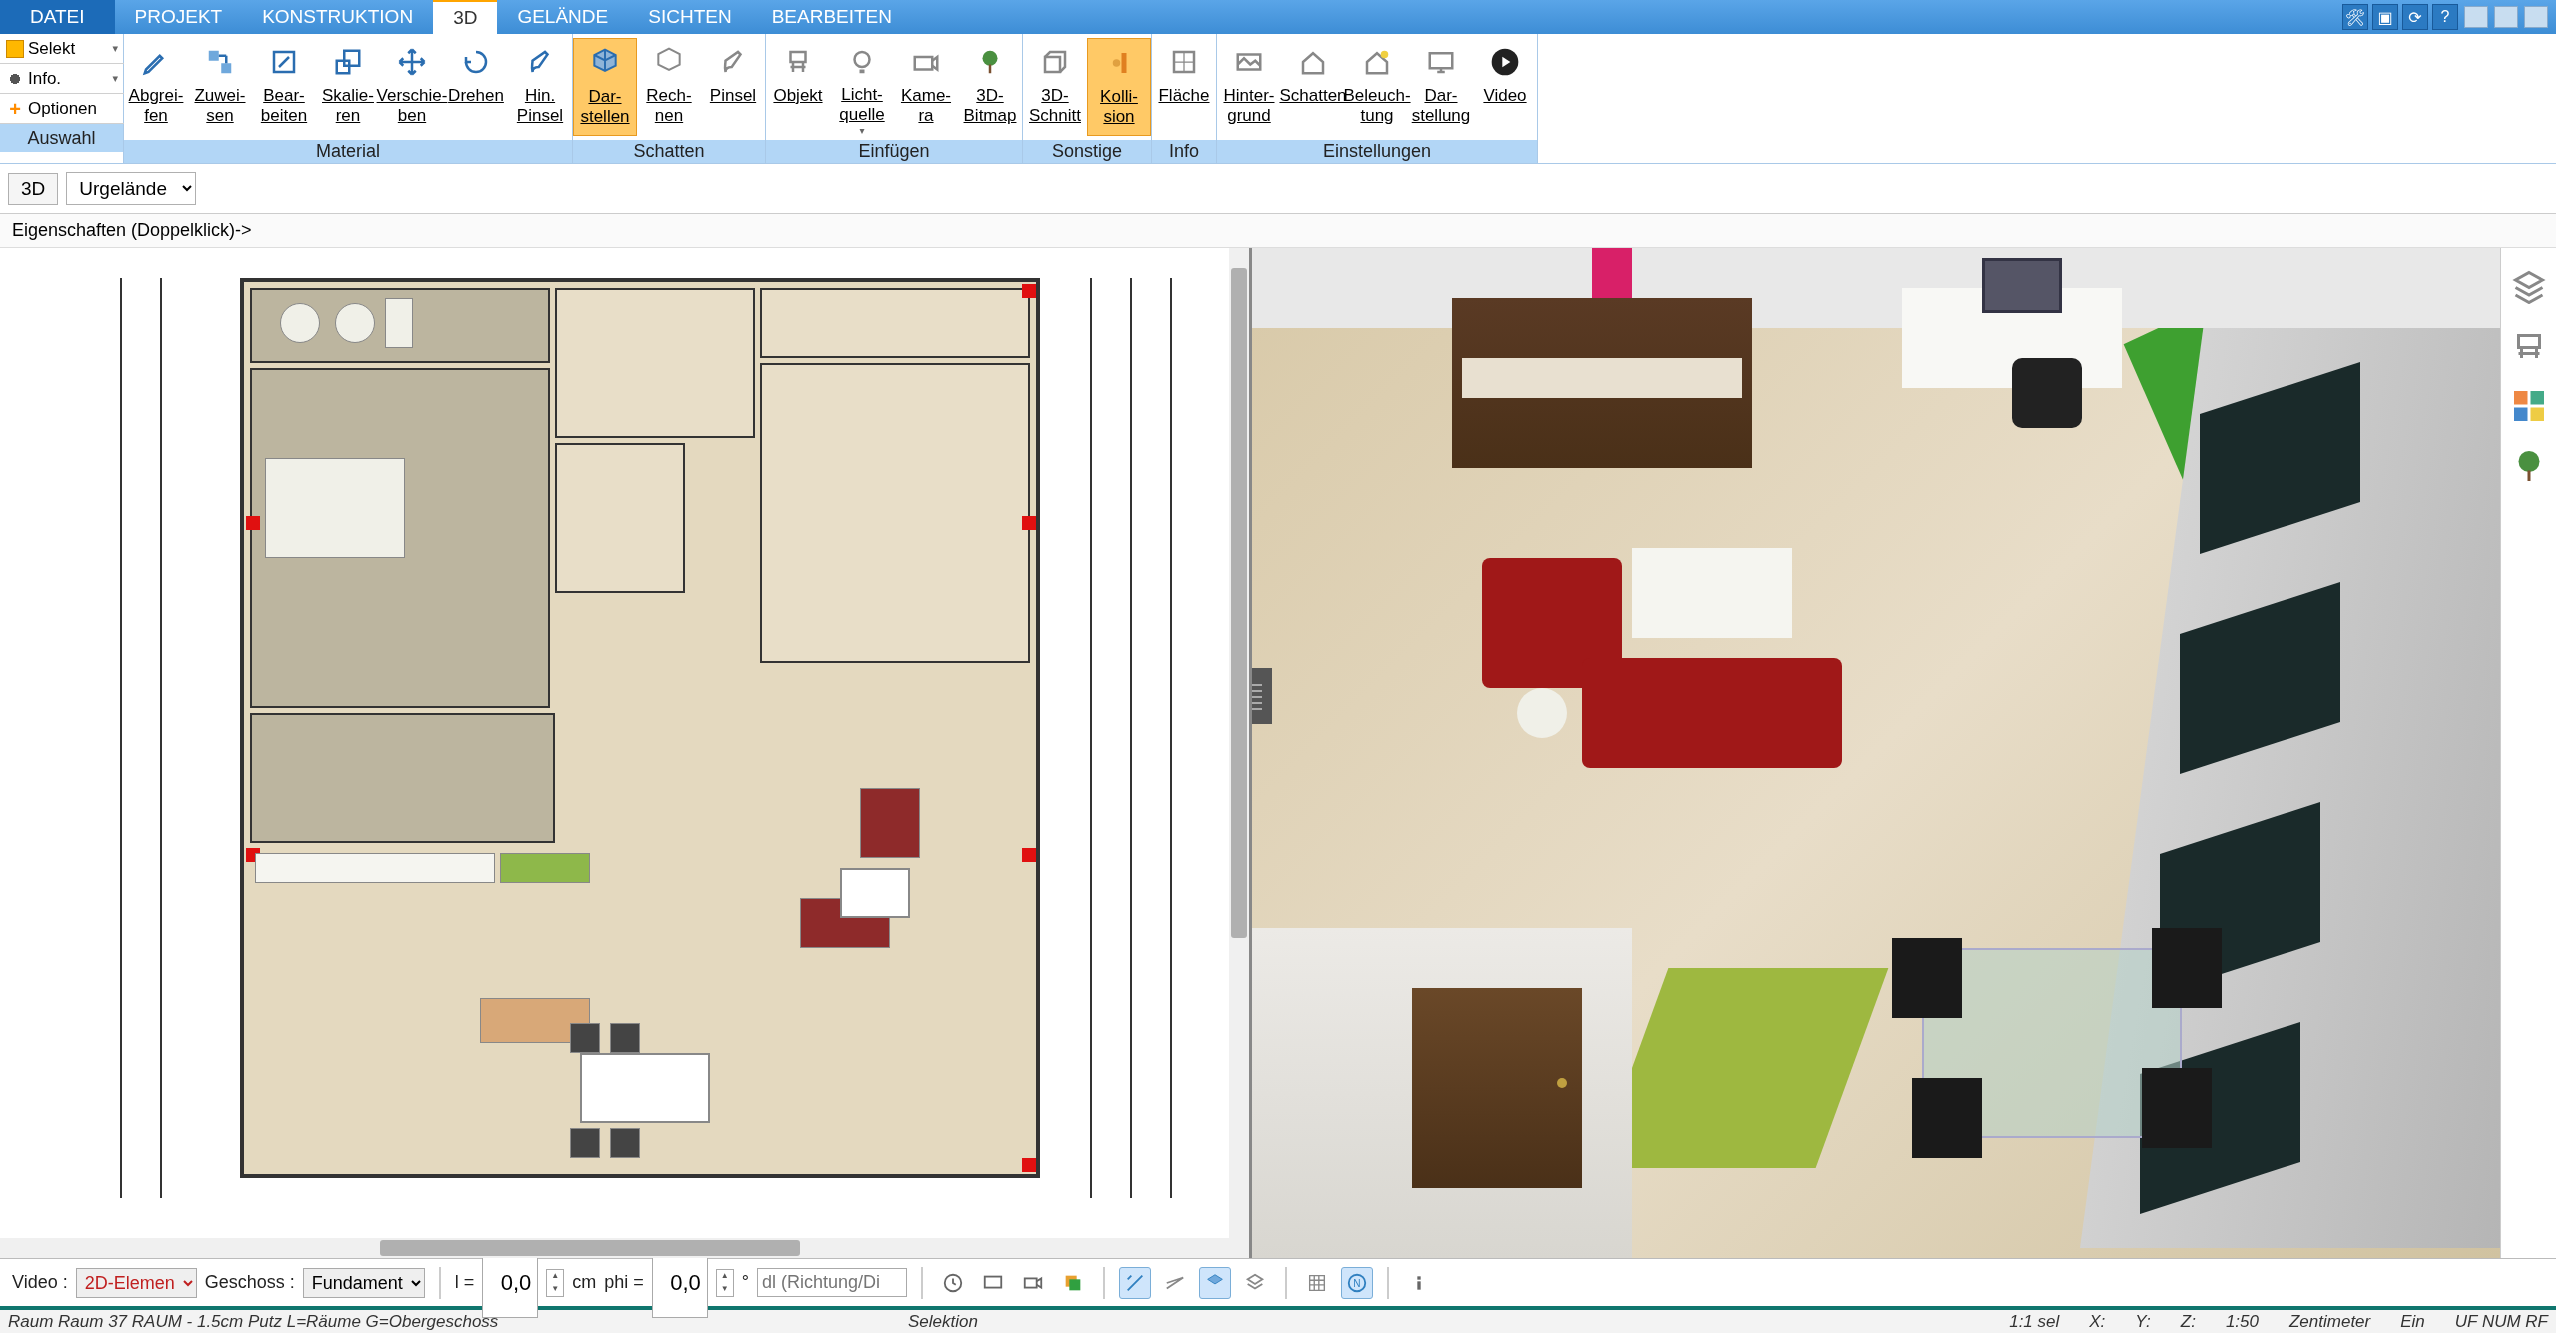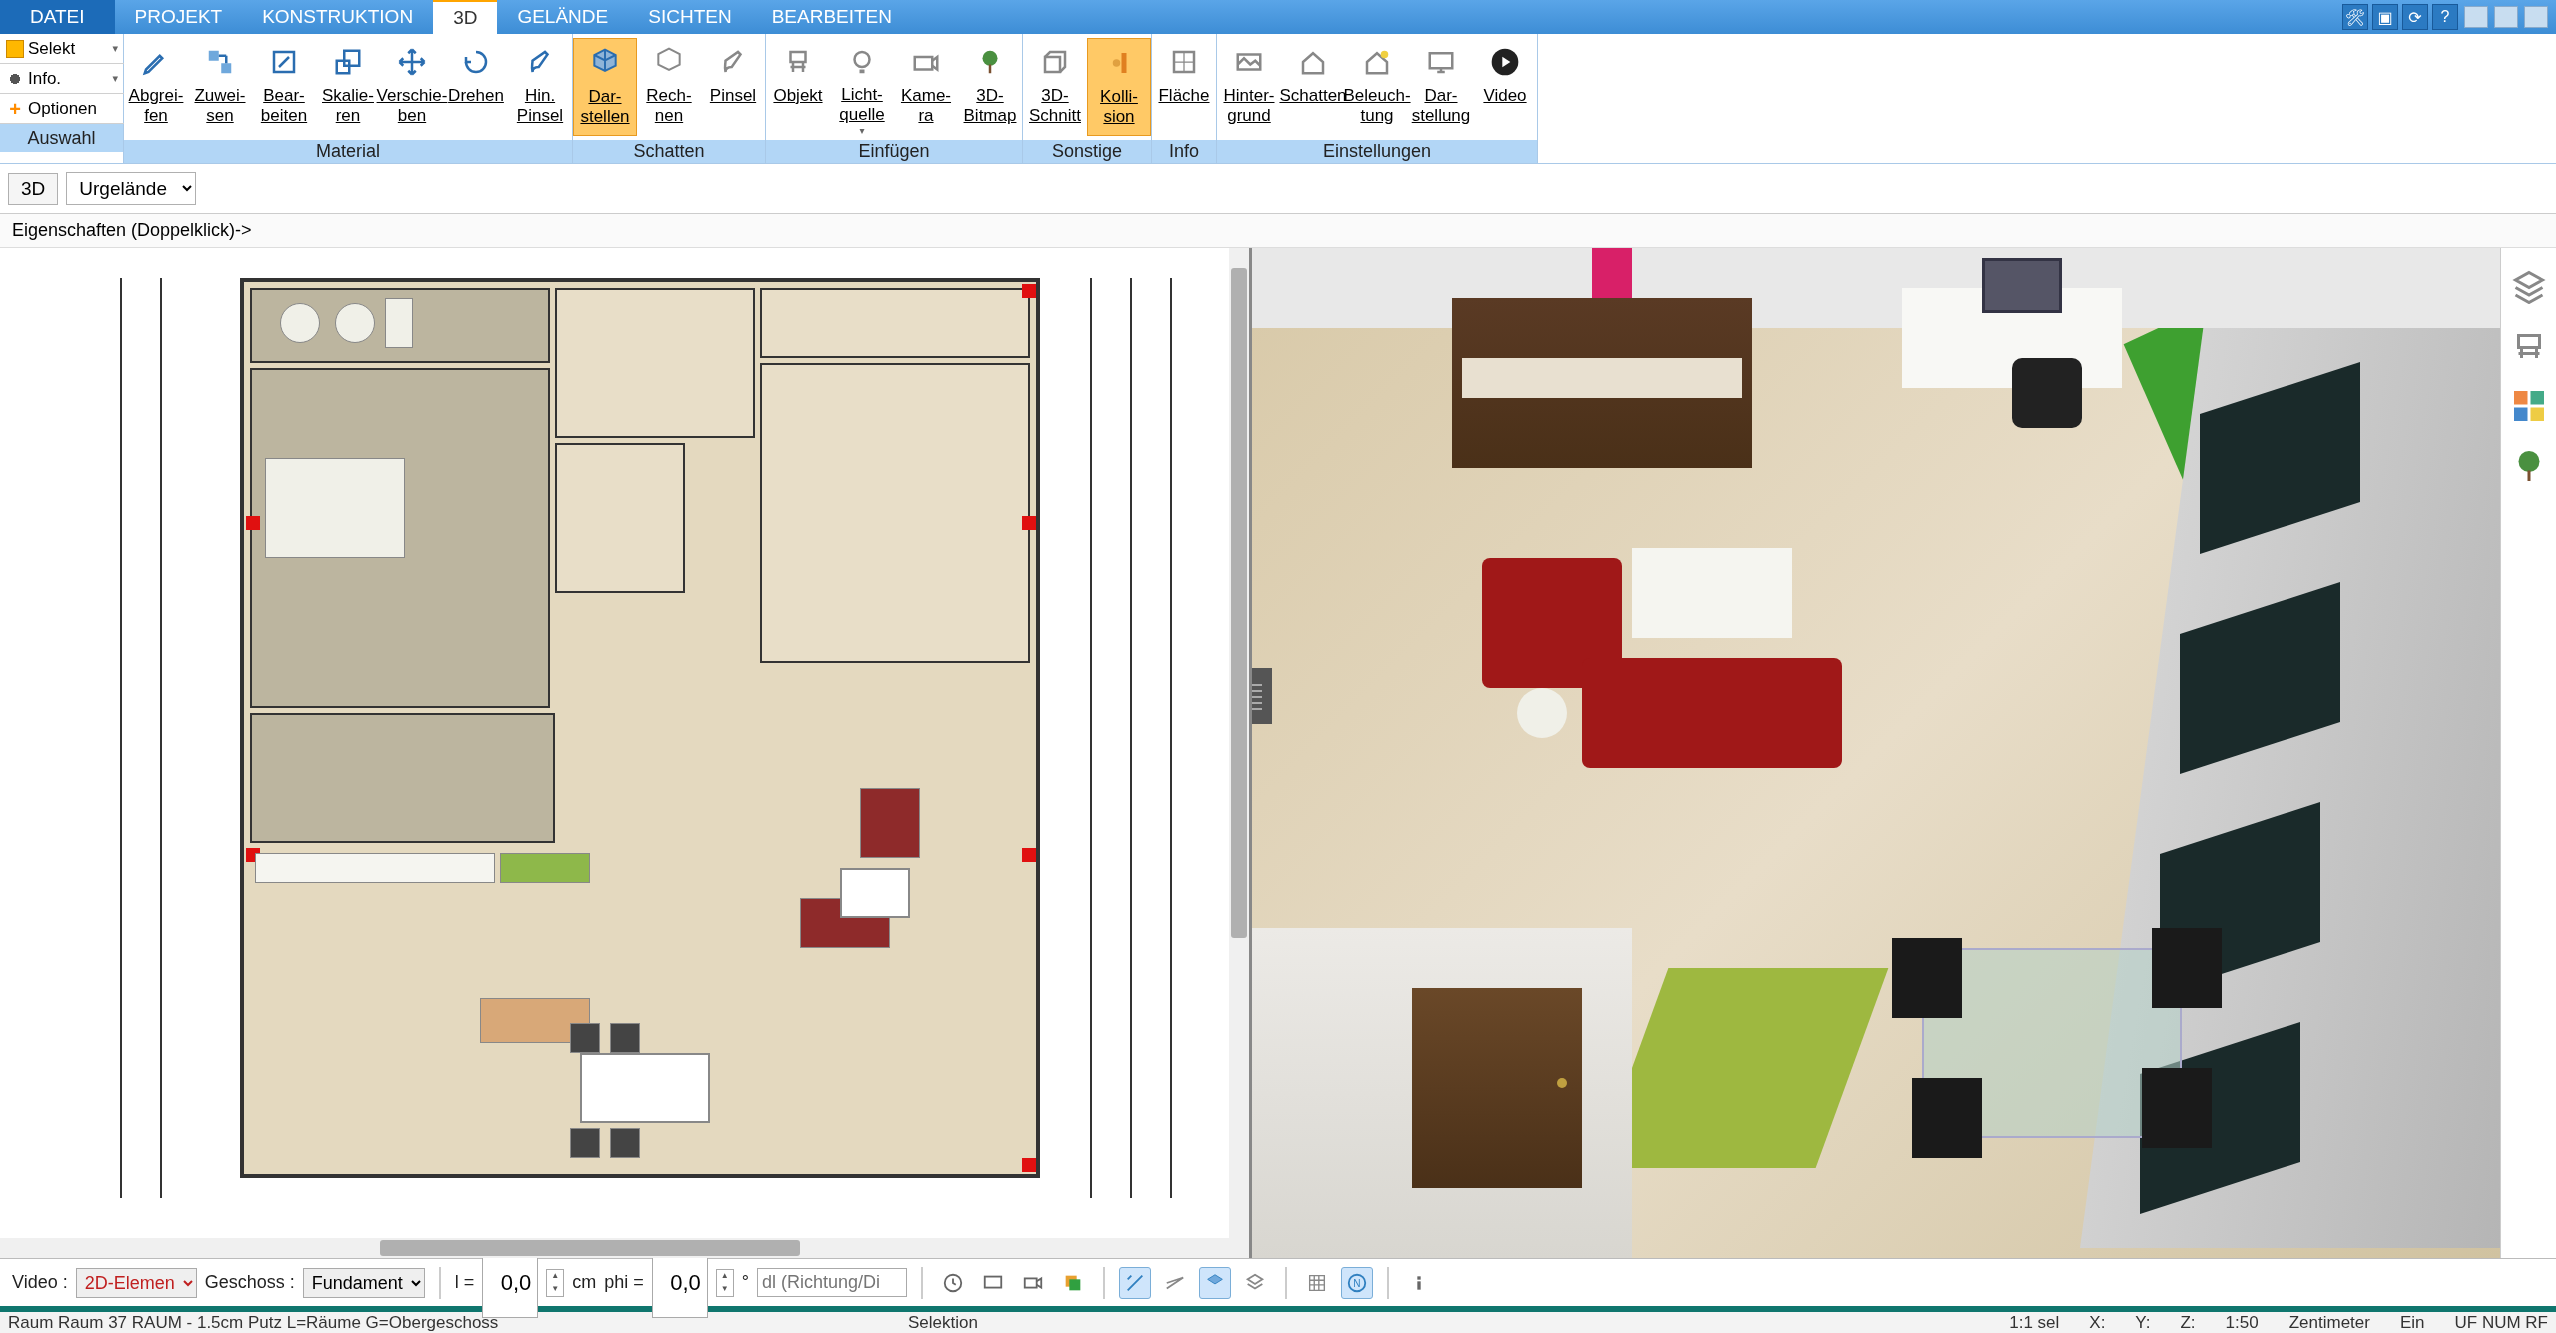--- a/index.html
+++ b/index.html
@@ -73,21 +73,21 @@
 .bottom-toolbar .bt-label { color: #222; }
 .bottom-toolbar .bt-select { border: 1px solid #aaa; padding: 3px 4px; font-size: 18px; }
 .bottom-toolbar .bt-input { width: 56px; border: 1px solid #aaa; padding: 21px 6px; font-size: 22px; text-align: right; }
 .bottom-toolbar .bt-sep { width: 2px; height: 32px; background: #ccc; margin: 0 6px; }
 .bottom-toolbar .bt-icon { width: 32px; height: 32px; border: 1px solid transparent; display: flex; align-items: center; justify-content: center; cursor: pointer; border-radius: 3px; }
 .bottom-toolbar .bt-icon.active { background: #cfe5fb; border-color: #7aaed8; }
 .bt-spin { width: 18px; height: 28px; display: flex; flex-direction: column; border: 1px solid #aaa; }
 .bt-spin div { flex: 1; font-size: 8px; text-align: center; line-height: 12px; color: #555; }
 
 
-.statusbar { height: 28px; background: #f3f3f3; border-top: 6px solid #0f766e; display: flex; align-items: center; font-size: 17px; color: #333; padding: 0 8px; }
+.statusbar { height: 28px; background: #f3f3f3; border-top: 4px solid #0f766e; display: flex; align-items: center; font-size: 17px; color: #333; padding: 0 8px; font-style: italic; }
 .statusbar .st-left { flex: 0 0 900px; }
 .statusbar .st-mid { flex: 1; display: flex; gap: 60px; }
 .statusbar .st-right { display: flex; gap: 30px; justify-content: flex-end; }
 
 
 .hscroll { position: absolute; bottom: 0; left: 0; right: 0; height: 20px; background: #f0f0f0; }
 .hscroll-thumb { position: absolute; left: 380px; width: 420px; top: 2px; bottom: 2px; background: #b0b0b0; border-radius: 3px; }
 .vscroll { position: absolute; right: 0; top: 0; bottom: 20px; width: 20px; background: #f0f0f0; }
 .vscroll-thumb { position: absolute; top: 20px; bottom: 300px; left: 2px; right: 2px; background: #b0b0b0; border-radius: 3px; }
 

